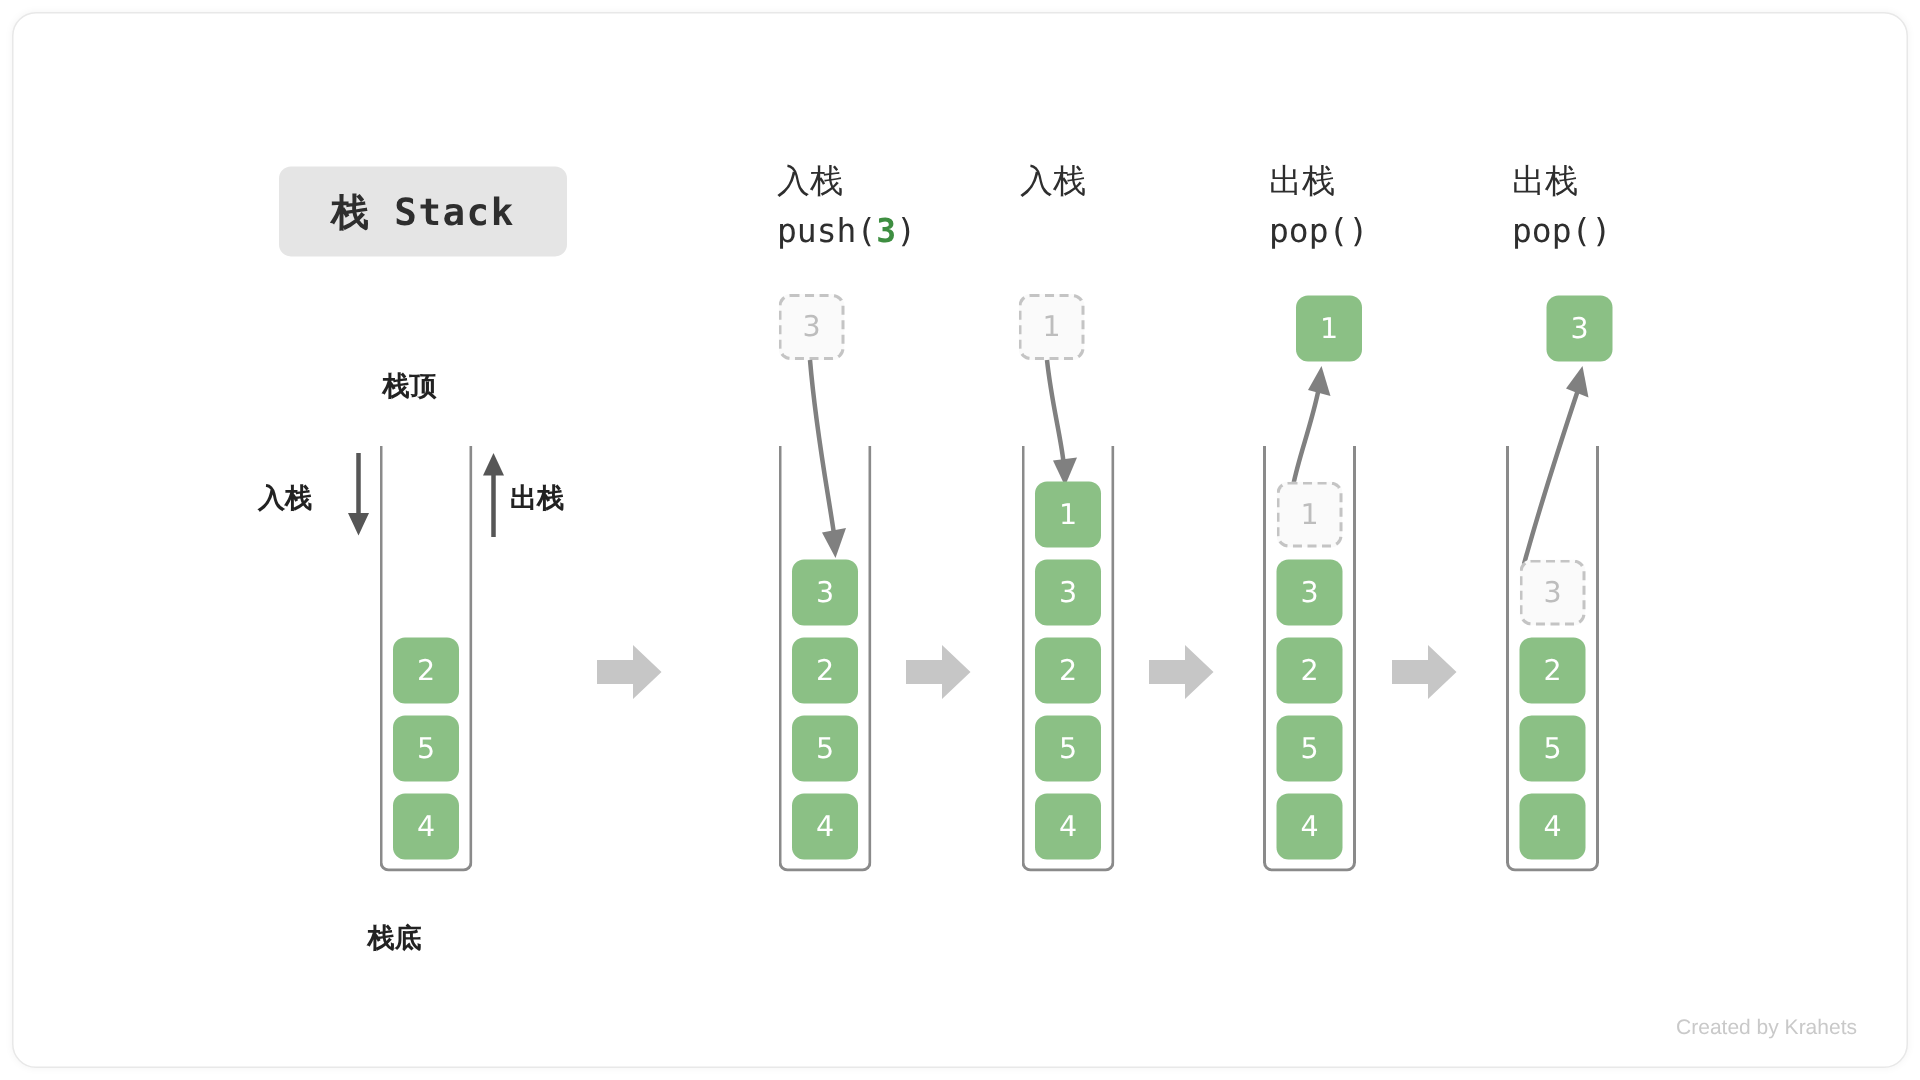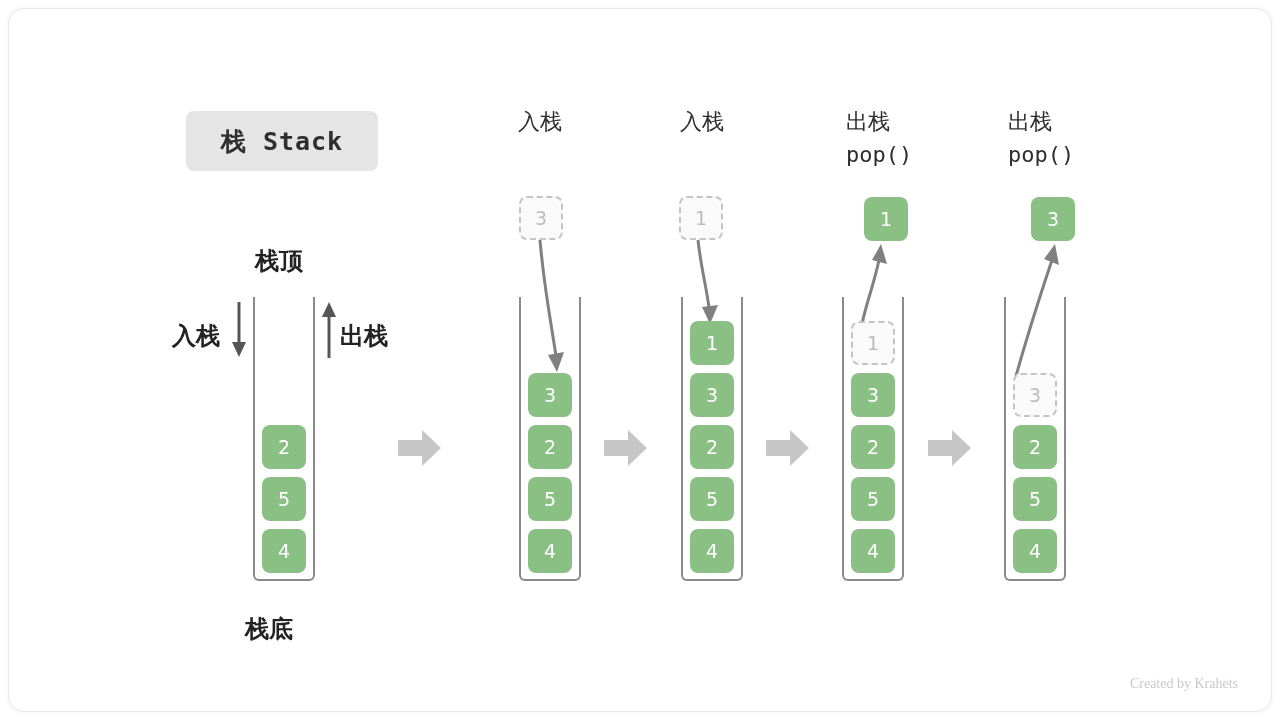--- a/index.html
+++ b/index.html
@@ -48,21 +48,21 @@
     font-weight: bold;
     color: #2e2e2e;
     letter-spacing: 1px;
     white-space: pre;
   }
 
   
   .cn-label {
     position: absolute;
     font-family: Liberation Mono, monospace;
-    font-size: 24px;
+    font-size: 18px;
     font-weight: bold;
     color: #222222;
     white-space: nowrap;
   }
   #label-top   { left: 255px; top: 245px; }
   #label-bottom{ left: 245px; top: 613px; }
   #label-push  { left: 172px; top: 320px; }
   #label-pop   { left: 340px; top: 320px; }
 
   
@@ -131,21 +131,21 @@
   .mini-arrow { position: absolute; }
 
   
   .flow-arrow { position: absolute; }
 
   
   #footer {
     position: absolute;
     right: 42px;
     bottom: 28px;
-    font-family: Liberation Serif, serif;
+    font-family: Liberation Sans, sans-serif;
     font-size: 14px;
     color: #c9c9c9;
     white-space: pre;
   }
 </style>
 </head>
 <body>
 
 <div id="page">
   <div id="card"></div>
@@ -173,20 +173,21 @@
   <div class="cell" style="left:262px; top:425px;">2</div>
   <div class="cell" style="left:262px; top:477px;">5</div>
   <div class="cell" style="left:262px; top:529px;">4</div>
 
   <svg class="step-arrow" style="left:398px; top:428px;" width="44" height="40" viewBox="0 0 44 40">
     <polygon points="0,12 24,12 24,2 43,20 24,38 24,28 0,28" fill="#c6c6c6"></polygon>
   </svg>
 
   <div class="col-head" style="left:518px; top:106px;">
     <div class="cn">入栈</div>
+    <div class="code"><span>push(</span><span class="arg">3</span><span>)</span></div>
   </div>
   <div class="cell ghost" style="left:519px; top:196px;">3</div>
   <svg class="flow-arrow" style="left:530px; top:238px;" width="44" height="140" viewBox="0 0 44 140">
     <path d="M 10 2 C 14 50, 22 90, 26 118" stroke="#808080" stroke-width="3" fill="none"></path>
     <polygon points="27,134 18,117 34,114" fill="#808080"></polygon>
   </svg>
   <div class="stack-frame" style="left:519px; top:297px; width:62px; height:284px;"></div>
   <div class="cell" style="left:528px; top:373px;">3</div>
   <div class="cell" style="left:528px; top:425px;">2</div>
   <div class="cell" style="left:528px; top:477px;">5</div>

